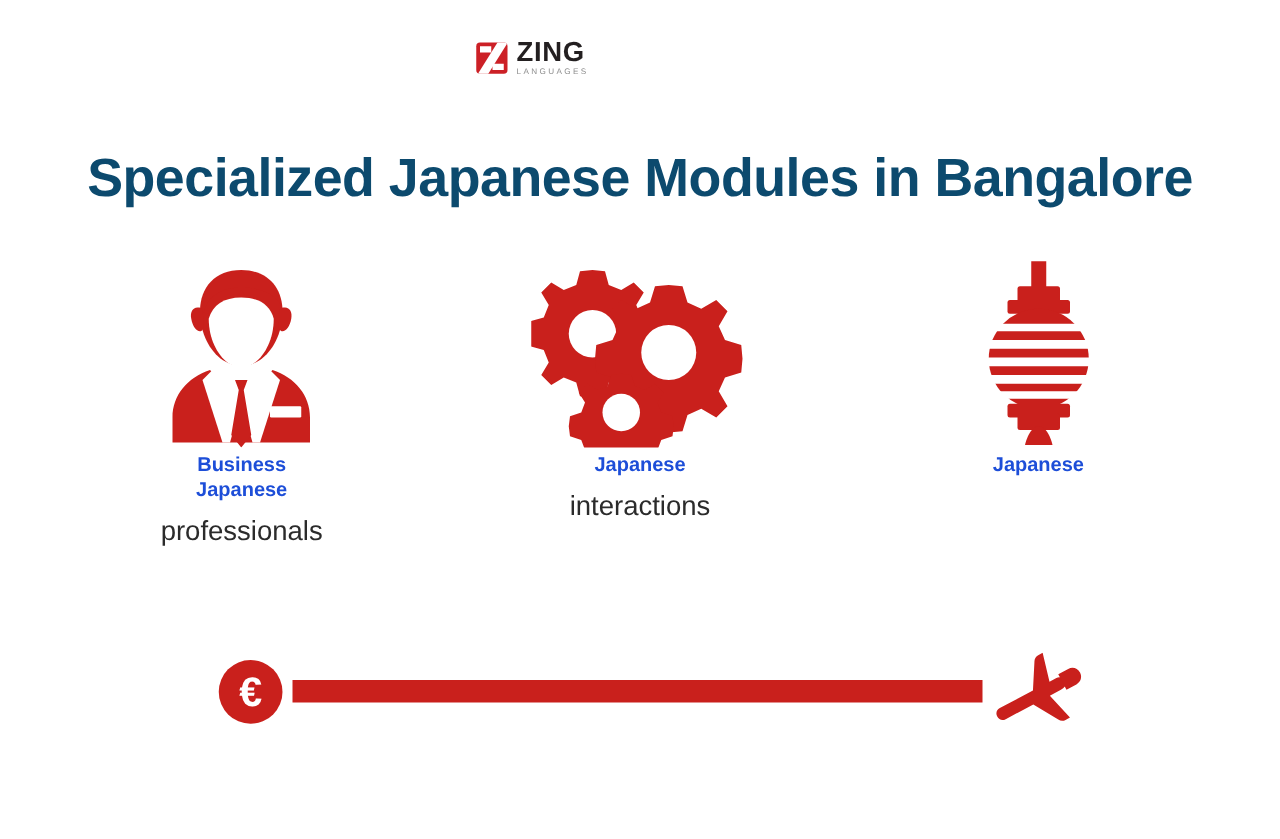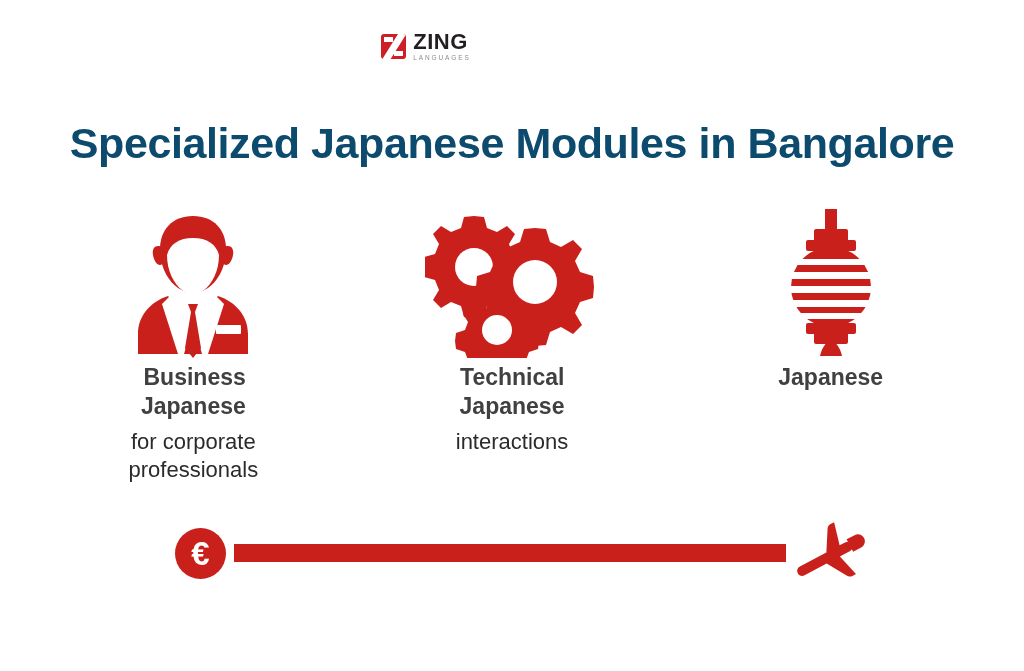--- a/index.html
+++ b/index.html
@@ -119,25 +119,25 @@
     flex-direction: column;
     align-items: center;
   }
   .icon-wrap {
     height: 155px;
     display: flex;
     align-items: center;
     justify-content: center;
   }
   .col-title {
-    font-size: 23px;
+    font-size: 16px;
     font-weight: bold;
     line-height: 1.24;
-    text-align: right;
-    color: #404040;
+    text-align: center;
+    color: #1d4ed8;
     margin-top: 3px;
   }
   .col-desc {
     font-size: 22px;
     line-height: 1.26;
     text-align: center;
     color: #2b2b2b;
     margin-top: 8px;
   }
 
@@ -227,40 +227,38 @@
             <path d="M60 96h10l-3 8 6 36-8 10-8-10 6-36-3-8z"></path>
           </g>
           <rect x="88" y="117" width="25" height="9" rx="1" fill="#ffffff"></rect>
         </svg>
       </div>
       <div class="col-title">
         <div>Business</div>
         <div>Japanese</div>
       </div>
       <div class="col-desc">
-        <div>for corporate</div>
         <div>professionals</div>
       </div>
     </div>
 
     <div class="col">
       <div class="icon-wrap">
         <svg width="175" height="150" viewBox="0 0 175 150" aria-hidden="true">
           <g fill="#c9201c">
             <path d="M49 8l10 1 3 11 10 4 10-6 8 8-6 10 4 10 11 3 1 10-1 10-11 3-4 10 6 10-8 8-10-6-10 4-3 11-10 1-10-1-3-11-10-4-10 6-8-8 6-10-4-10-11-3-1-10 1-10 11-3 4-10-6-10 8-8 10 6 10-4 3-11 10-1z"></path>
             <circle cx="49" cy="59" r="19" fill="#ffffff"></circle>
             <path d="M122 20l11 1 4 13 11 5 12-7 9 9-7 12 5 11 13 4 1 11-1 11-13 4-5 11 7 12-9 9-12-7-11 5-4 13-11 1-11-1-4-13-11-5-12 7-9-9 7-12-5-11-13-4-1-11 1-11 13-4 5-11-7-12 9-9 12 7 11-5 4-13 11-1z" transform="translate(-12,0)"></path>
             <circle cx="110" cy="74" r="22" fill="#ffffff"></circle>
             <path d="M72 91l8 1 3 9 8 3 8-5 7 7-5 8 3 8 9 3 1 8-1 8-9 3-3 8 5 8-7 7-8-5-8 3-3 9-8 1-8-1-3-9-8-3-8 5-7-7 5-8-3-8-9-3-1-8 1-8 9-3 3-8-5-8 7-7 8 5 8-3 3-9 8-1z"></path>
             <circle cx="72" cy="122" r="15" fill="#ffffff"></circle>
           </g>
         </svg>
       </div>
       <div class="col-title">
-        <div>Technical</div>
         <div>Japanese</div>
       </div>
       <div class="col-desc">
         <div>interactions</div>
       </div>
     </div>
 
     <div class="col">
       <div class="icon-wrap">
         <svg width="110" height="152" viewBox="0 0 110 152" aria-hidden="true">

